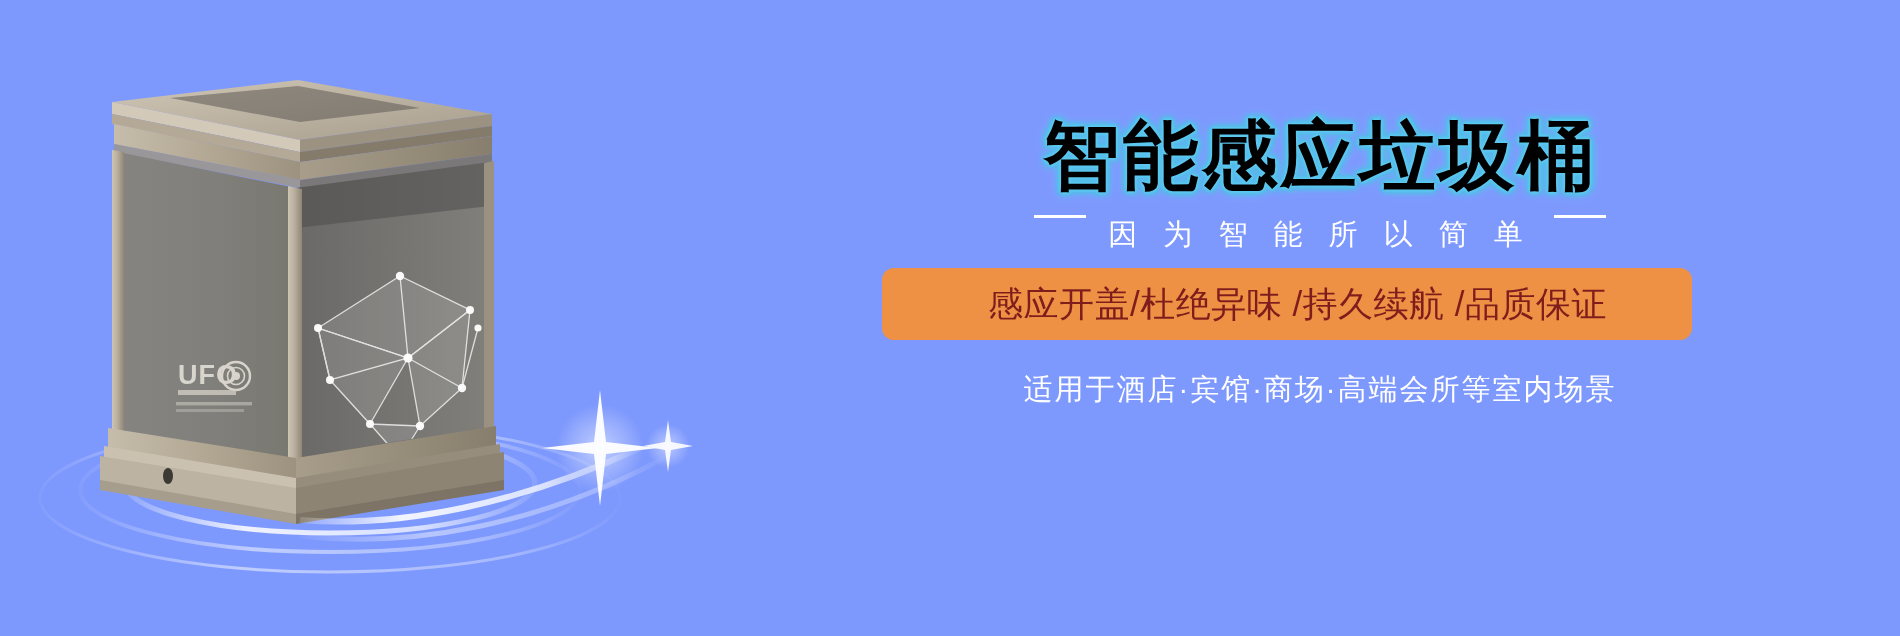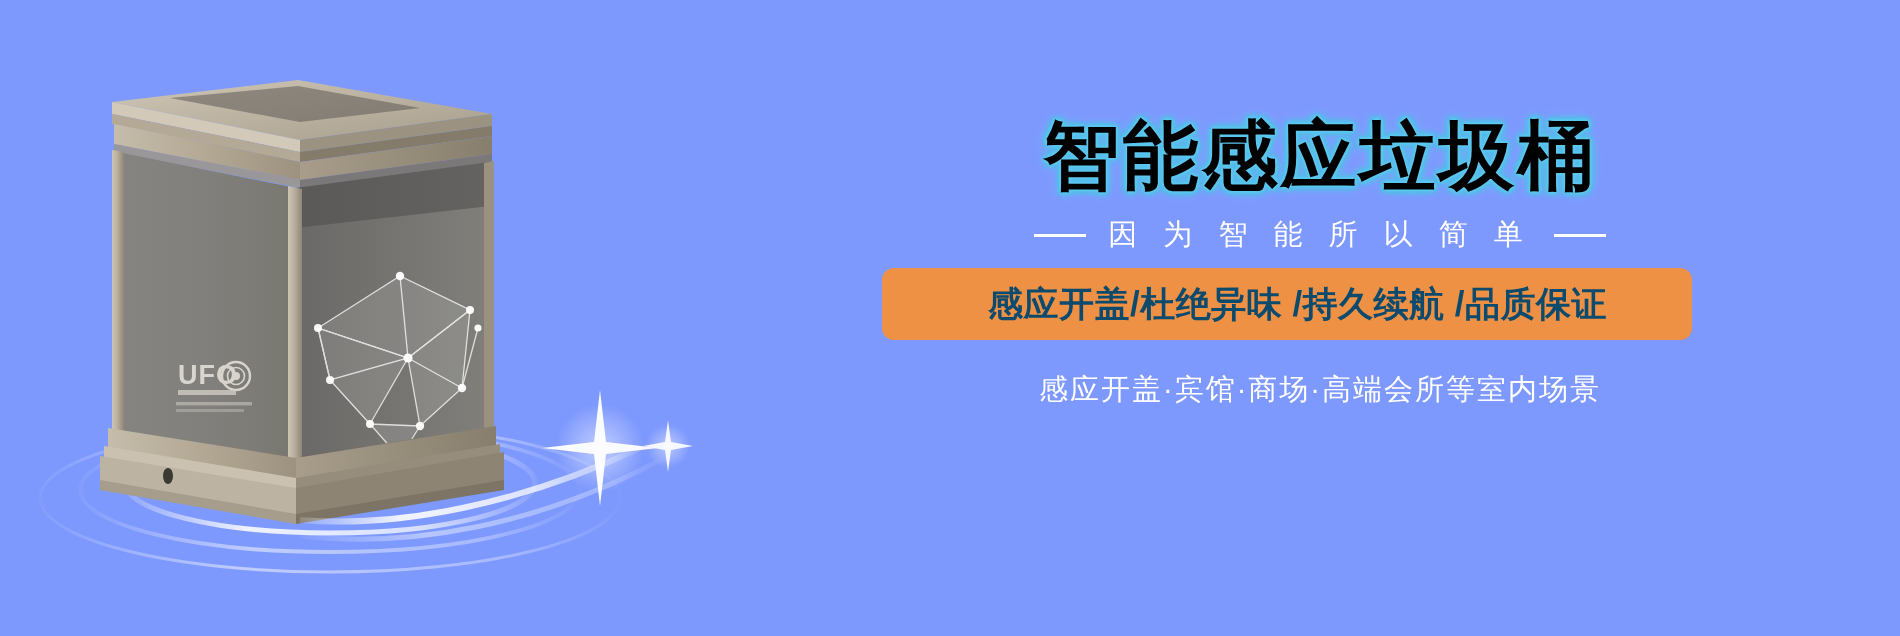--- a/index.html
+++ b/index.html
@@ -68,21 +68,21 @@
        0 0 12px #6fd2f5;
     white-space: nowrap;
   }
 
   .subline-wrap {
     position: absolute;
     left: 0;
     top: 215px;
     width: 1000px;
     display: flex;
-    align-items: center;
+    align-items: flex-start;
     justify-content: center;
     gap: 22px;
   }
   .sub-rule {
     display: block;
     width: 52px;
     height: 3px;
     background: #ffffff;
     flex: 0 0 auto;
   }
@@ -102,22 +102,22 @@
     height: 72px;
     background: #ee9144;
     border-radius: 12px;
     display: flex;
     align-items: center;
     justify-content: center;
     box-sizing: border-box;
   }
   .feature-banner span {
     font-size: 35px;
-    font-weight: bold;
-    color: #0c4a6e;
+    font-weight: normal;
+    color: #7f1d1d;
     letter-spacing: 0.5px;
     white-space: nowrap;
     margin-left: 21px;
   }
 
   .scene-line {
     position: absolute;
     left: 0;
     top: 370px;
     width: 1000px;
@@ -318,16 +318,16 @@
     <div class="subline-wrap">
       <span class="sub-rule"></span>
       <span class="subline">因 为 智 能   所 以 简 单</span>
       <span class="sub-rule"></span>
     </div>
 
     <div class="feature-banner">
       <span>感应开盖/杜绝异味 /持久续航 /品质保证</span>
     </div>
 
-    <div class="scene-line">感应开盖·宾馆·商场·高端会所等室内场景</div>
+    <div class="scene-line">适用于酒店·宾馆·商场·高端会所等室内场景</div>
   </div>
 
 </div>
 
 </body></html>

